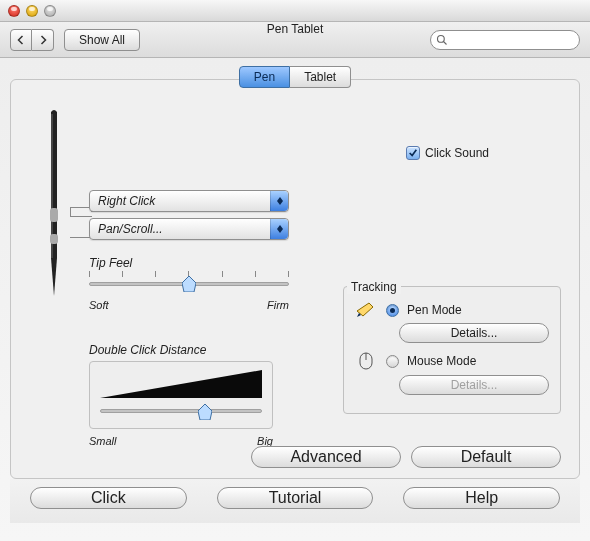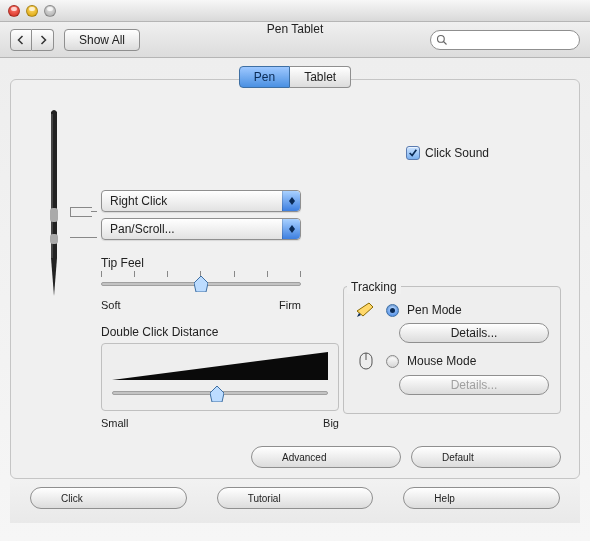--- a/index.html
+++ b/index.html
@@ -154,21 +154,22 @@
     border-radius: 6px;
     background: #f0f0f0;
     padding: 24px 18px 14px 18px;
     min-height: 400px;
     position: relative;
   }
 
   
   .pen-area {
     display: flex;
-    gap: 22px;
+    gap: 10px;
+    font-style: italic;
   }
   .pen-col {
     display: flex;
     flex-direction: column;
     align-items: center;
     width: 50px;
     padding-top: 4px;
   }
   .pen-svg { width: 22px; height: 190px; }
   .pen-controls {
@@ -279,22 +280,22 @@
     border-radius: 3px;
     background: linear-gradient(#cde4ff, #7bb0ef);
     display: flex; align-items: center; justify-content: center;
     cursor: pointer;
     box-shadow: inset 0 1px 0 rgba(255,255,255,.6);
   }
   .cb svg { width: 10px; height: 10px; }
 
   
   .dcd {
-    margin-top: 14px;
-    width: 238px;
+    margin-top: 32px;
+    width: 184px;
   }
   .dcd .frame {
     border: 1px solid #c0c0c0;
     border-radius: 4px;
     padding: 12px 10px 14px 10px;
     background: #eeeeee;
     height: 68px;
     position: relative;
   }
   .dcd .wedge {
@@ -396,24 +397,24 @@
     display: flex;
     gap: 10px;
   }
   .oval-btn {
     height: 22px;
     padding: 0 30px;
     min-width: 140px;
     border: 1px solid #8f8f8f;
     border-radius: 11px;
     background: linear-gradient(#ffffff, #dcdcdc);
-    font-size: 10px;
+    font-size: 16px;
     cursor: pointer;
     color: #222;
-    text-align: left;
+    text-align: center;
   }
 
   
   .footer-buttons {
     display: flex;
     gap: 30px;
     padding: 8px 20px 14px 20px;
     background: linear-gradient(#f2f2f2, #e9e9e9);
   }
   .footer-buttons .oval-btn {

